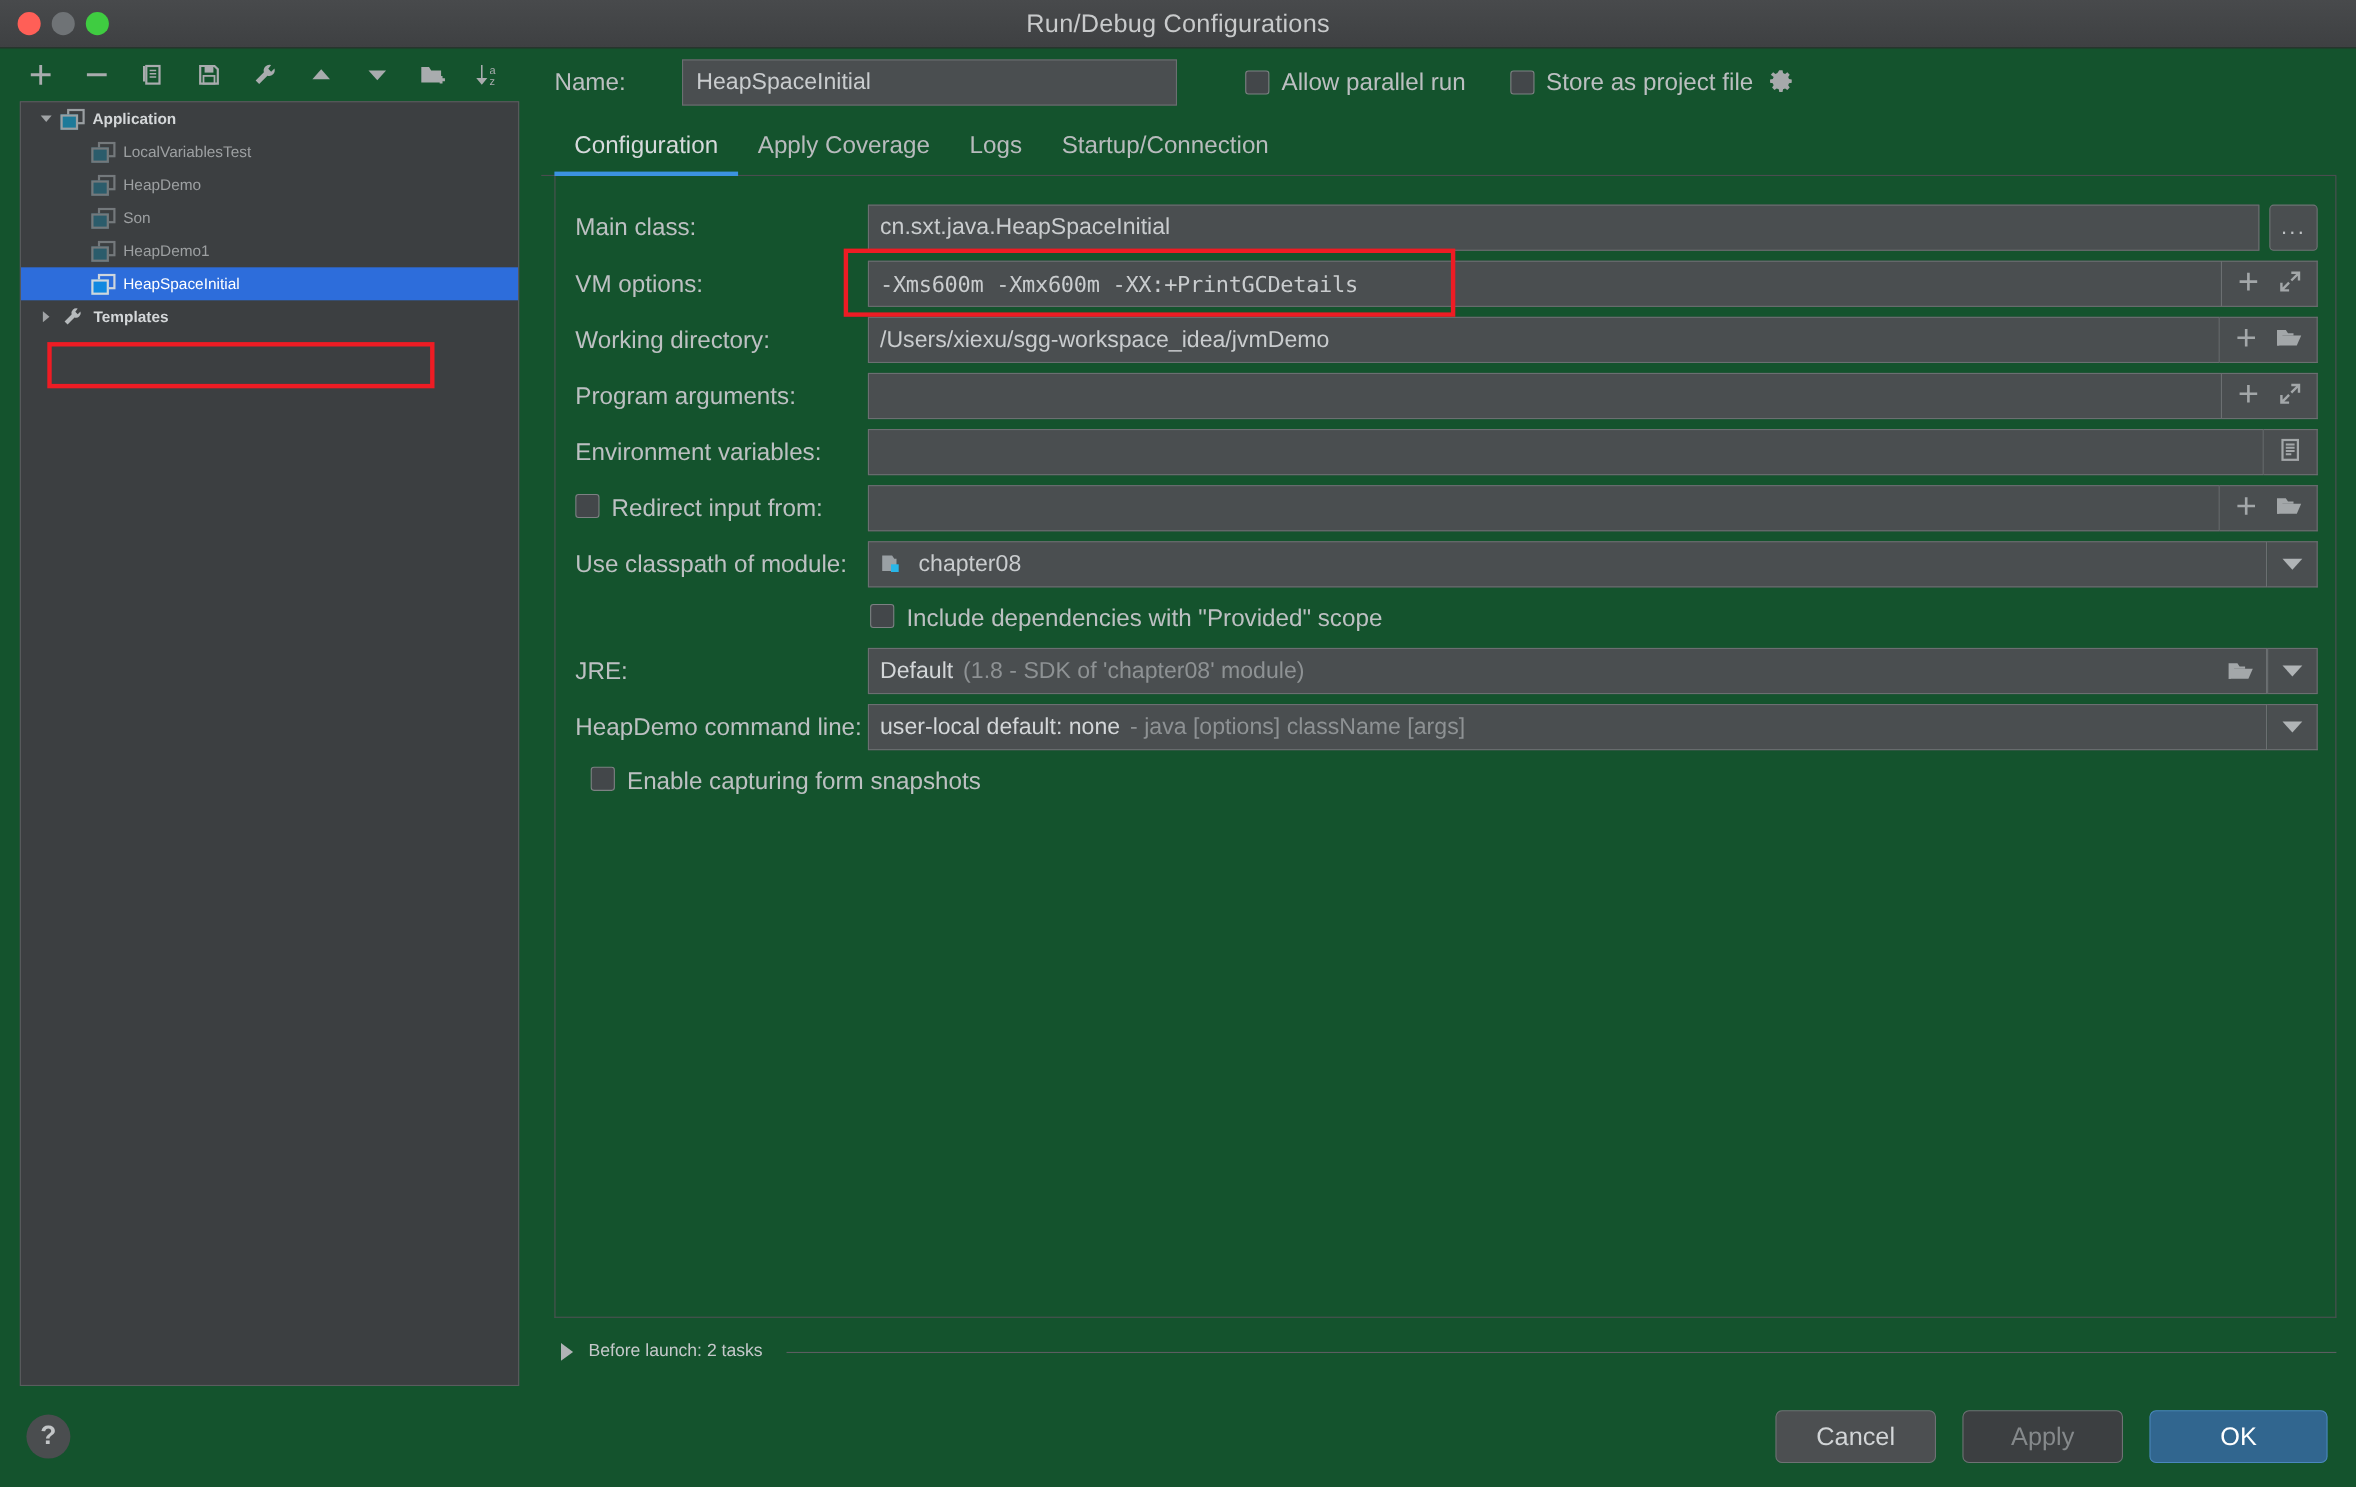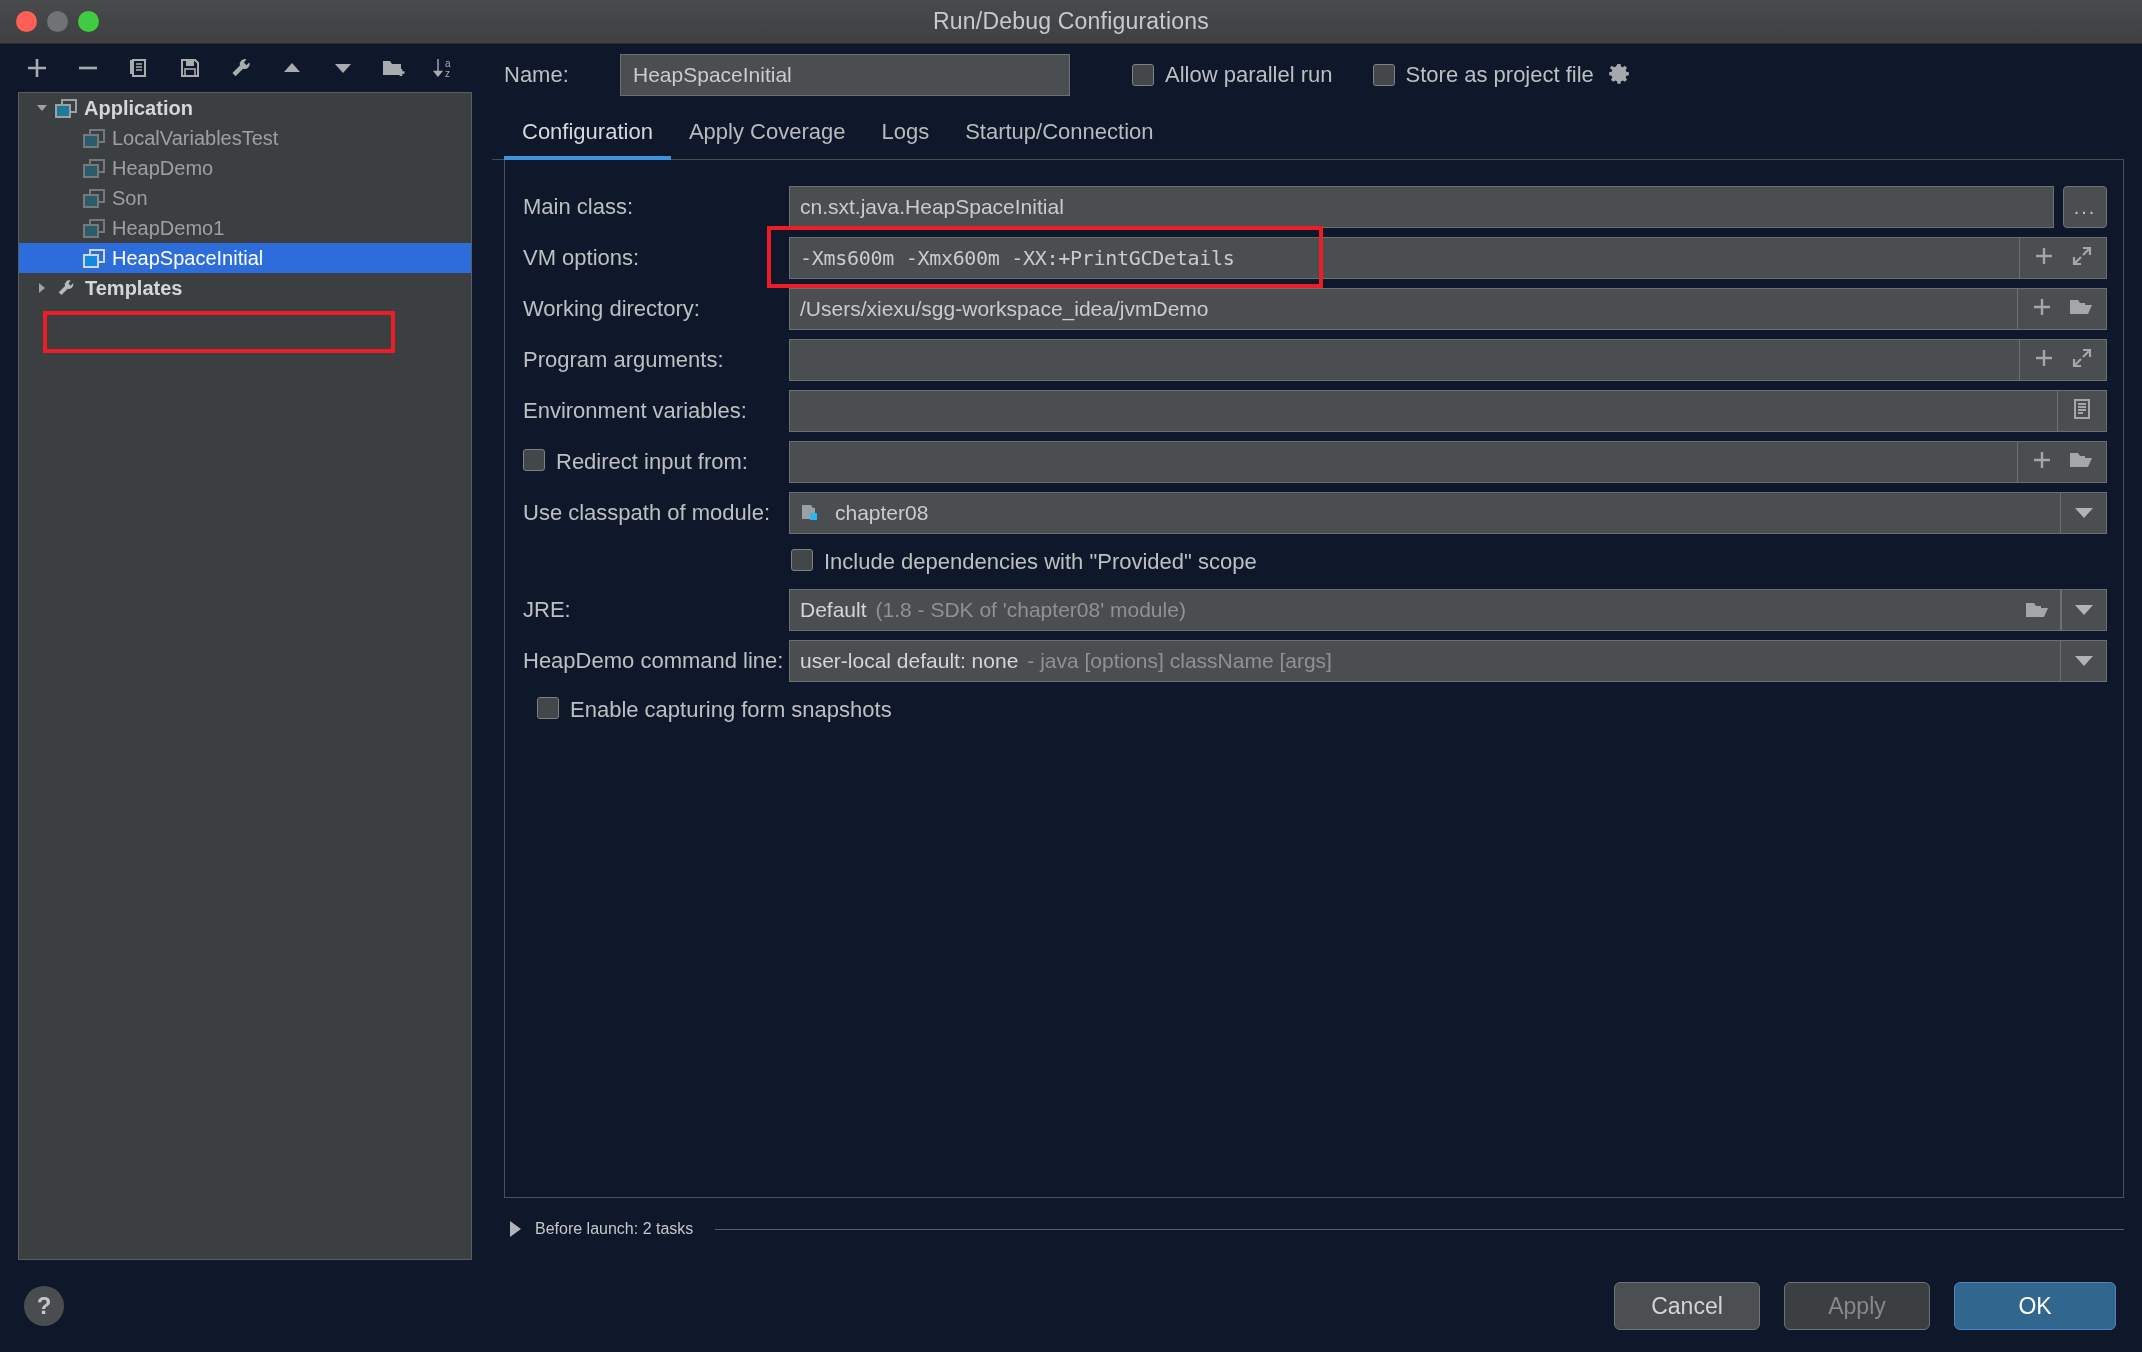--- a/index.html
+++ b/index.html
@@ -5,21 +5,21 @@
   * { box-sizing: border-box; margin: 0; padding: 0; }
   html, body {
     width: 2142px; height: 1352px;
     background: #3c3f41;
     font-family: "Liberation Sans", sans-serif;
     overflow: hidden;
   }
   #app {
     position: relative;
     width: 2142px; height: 1352px;
-    background: #0f172a;
+    background: #14532d;
     display: flex; flex-direction: column;
   }
 
   
   #titlebar {
     position: relative;
     height: 44px;
     flex: 0 0 44px;
     background: linear-gradient(#484a4c, #3e4042);
     border-bottom: 1px solid #2b2b2b;
@@ -60,21 +60,21 @@
     flex: 1 1 auto;
     border: 1px solid #5a5d5f;
     background: #3c3f41;
     position: relative;
     overflow: hidden;
   }
   .tree-row {
     height: 30px;
     display: flex; align-items: center;
     padding-left: 10px;
-    font-size: 20px; color: #9da0a2;
+    font-size: 14px; color: #9da0a2;
     white-space: nowrap;
     position: relative;
   }
   .tree-row.root { color: #d4d7d9; font-weight: bold; }
   .tree-row.selected { background: #2d6ddb; color: #ffffff; }
   .tw {
     width: 26px; flex: 0 0 26px;
     display: flex; align-items: center; justify-content: center;
     color: #a0a3a5;
   }

